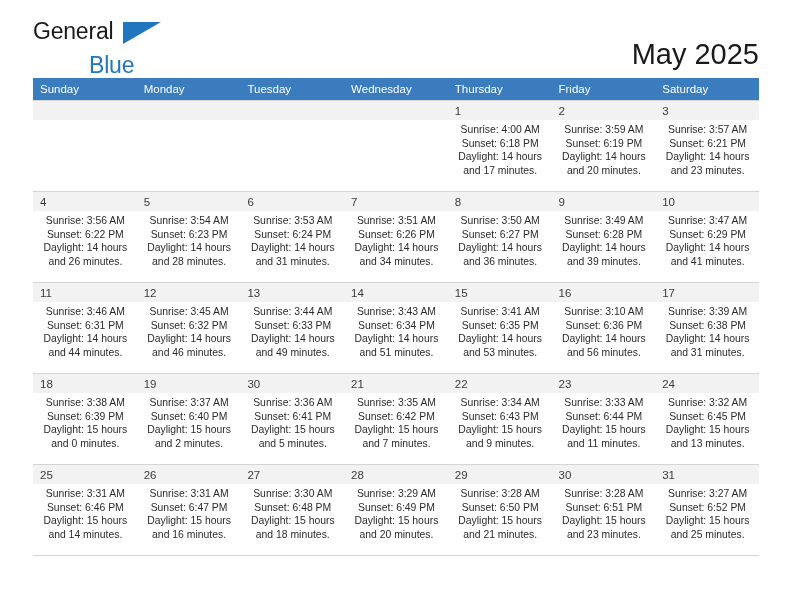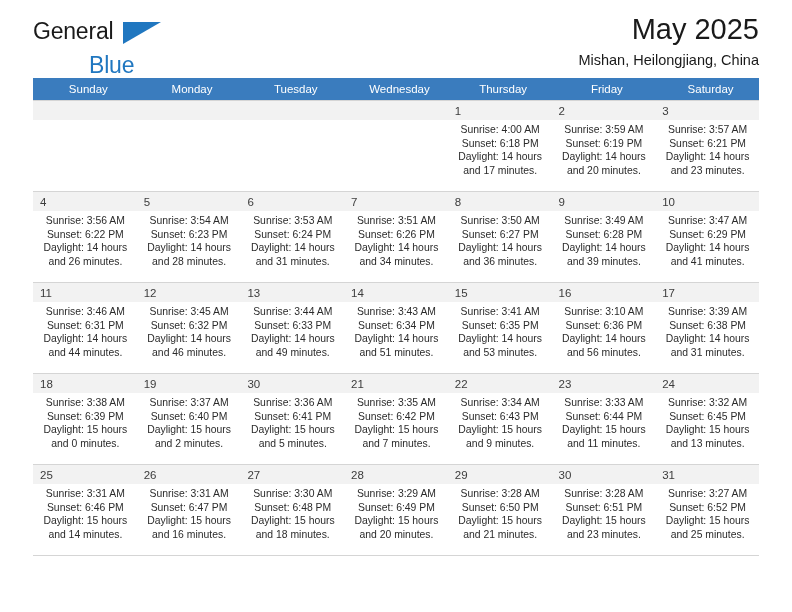--- a/index.html
+++ b/index.html
@@ -87,21 +87,21 @@
     width: 726px;
     border-collapse: collapse;
     table-layout: fixed;
     margin-top: 8px;
   }
   .calendar th {
     background: #3a7cbe;
     color: #ffffff;
     font-size: 11.5px;
     font-weight: normal;
-    text-align: center;
+    text-align: left;
     padding: 5px 0 5px 7px;
     height: 20px;
     box-sizing: border-box;
     border: none;
   }
   .calendar td {
     vertical-align: top;
     padding: 0;
     height: 91px;
     box-sizing: border-box;
@@ -141,21 +141,20 @@
   <div class="header">
 
     <div class="brand">
       <span class="brand-general">General</span>
       <span class="brand-flag"></span>
       <span class="brand-blue">Blue</span>
     </div>
 
     <div class="title-block">
       <div class="cal-title">May 2025</div>
-      <div class="cal-subtitle">Mishan, Heilongjiang, China</div>
     </div>
 
   </div>
 
   <table class="calendar">
     <thead>
       <tr>
         <th>Sunday</th>
         <th>Monday</th>
         <th>Tuesday</th>

